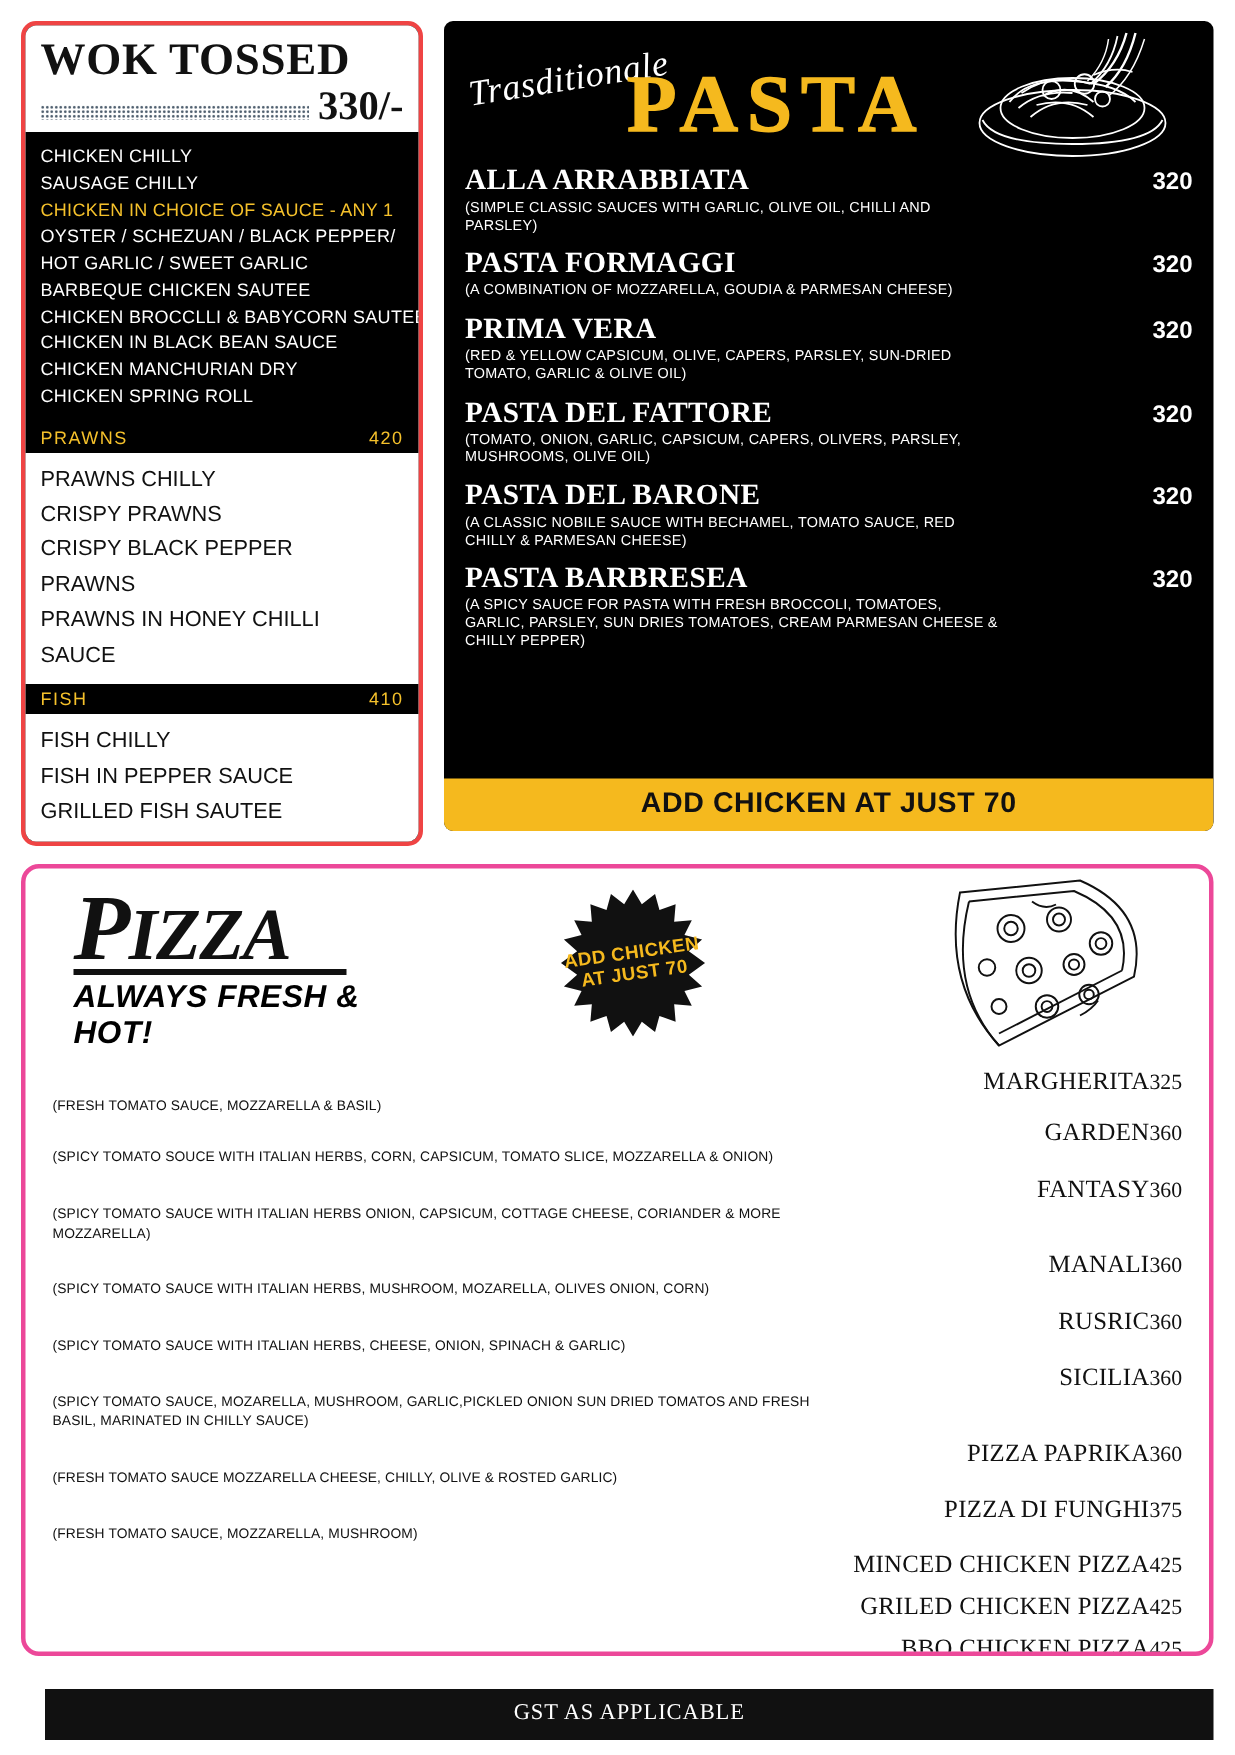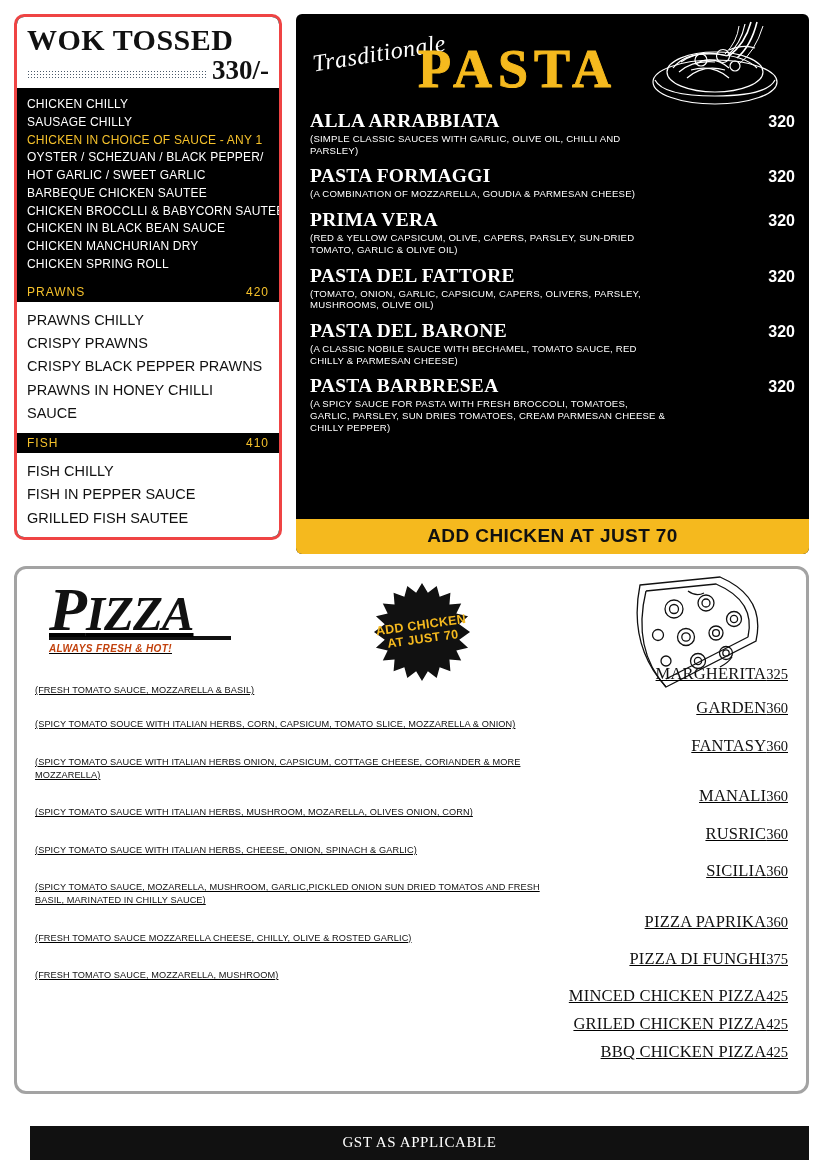--- a/index.html
+++ b/index.html
@@ -83,21 +83,21 @@
     display: flex;
     justify-content: space-between;
     align-items: center;
     font-size: 12px;
     letter-spacing: 1px;
     padding: 3px 10px 3px 10px;
   }
   .wok-white-block {
     background: #fff;
     color: #111;
-    padding: 7px 12px 7px 10px;
+    padding: 7px 22px 7px 10px;
     font-size: 14.5px;
     line-height: 1.62;
   }
   .wok-white-block.last { border-radius: 0 0 7px 7px; }
 
   
   .pasta-panel {
     flex: 1;
     background: #000;
     border-radius: 6px;
@@ -177,27 +177,26 @@
     font-weight: bold;
     font-size: 19px;
     letter-spacing: 0.4px;
     padding: 6px 0 7px 0;
   }
 
   
   .pizza-panel {
     margin-top: 12px;
     background: #fff;
-    border: 3px solid #a3a3a3;
+    border: 3px solid #ec4899;
     border-radius: 12px;
     height: 528px;
     position: relative;
     padding: 12px 18px 8px 18px;
     overflow: hidden;
-    text-decoration: underline;
   }
   .pizza-logo {
     position: relative;
     width: 200px;
     margin-left: 14px;
   }
   .pizza-logo .big {
     font-family: "Liberation Serif", serif;
     font-weight: bold;
     font-size: 49px;
@@ -207,23 +206,23 @@
     line-height: 0.92;
   }
   .pizza-logo .big .cap { font-size: 62px; }
   .pizza-logo .underline {
     height: 4px; background: #111; width: 182px; margin-top: -2px;
   }
   .pizza-logo .tag {
     font-family: "Liberation Sans", sans-serif;
     font-weight: bold;
     font-style: italic;
-    font-size: 10px;
+    font-size: 21px;
     letter-spacing: 0.4px;
-    color: #c2410c;
+    color: #000000;
     margin-top: 3px;
   }
   .burst {
     position: absolute;
     left: 356px; top: 14px;
     width: 98px; height: 98px;
   }
   .burst-text {
     position: absolute;
     left: 356px; top: 14px;

